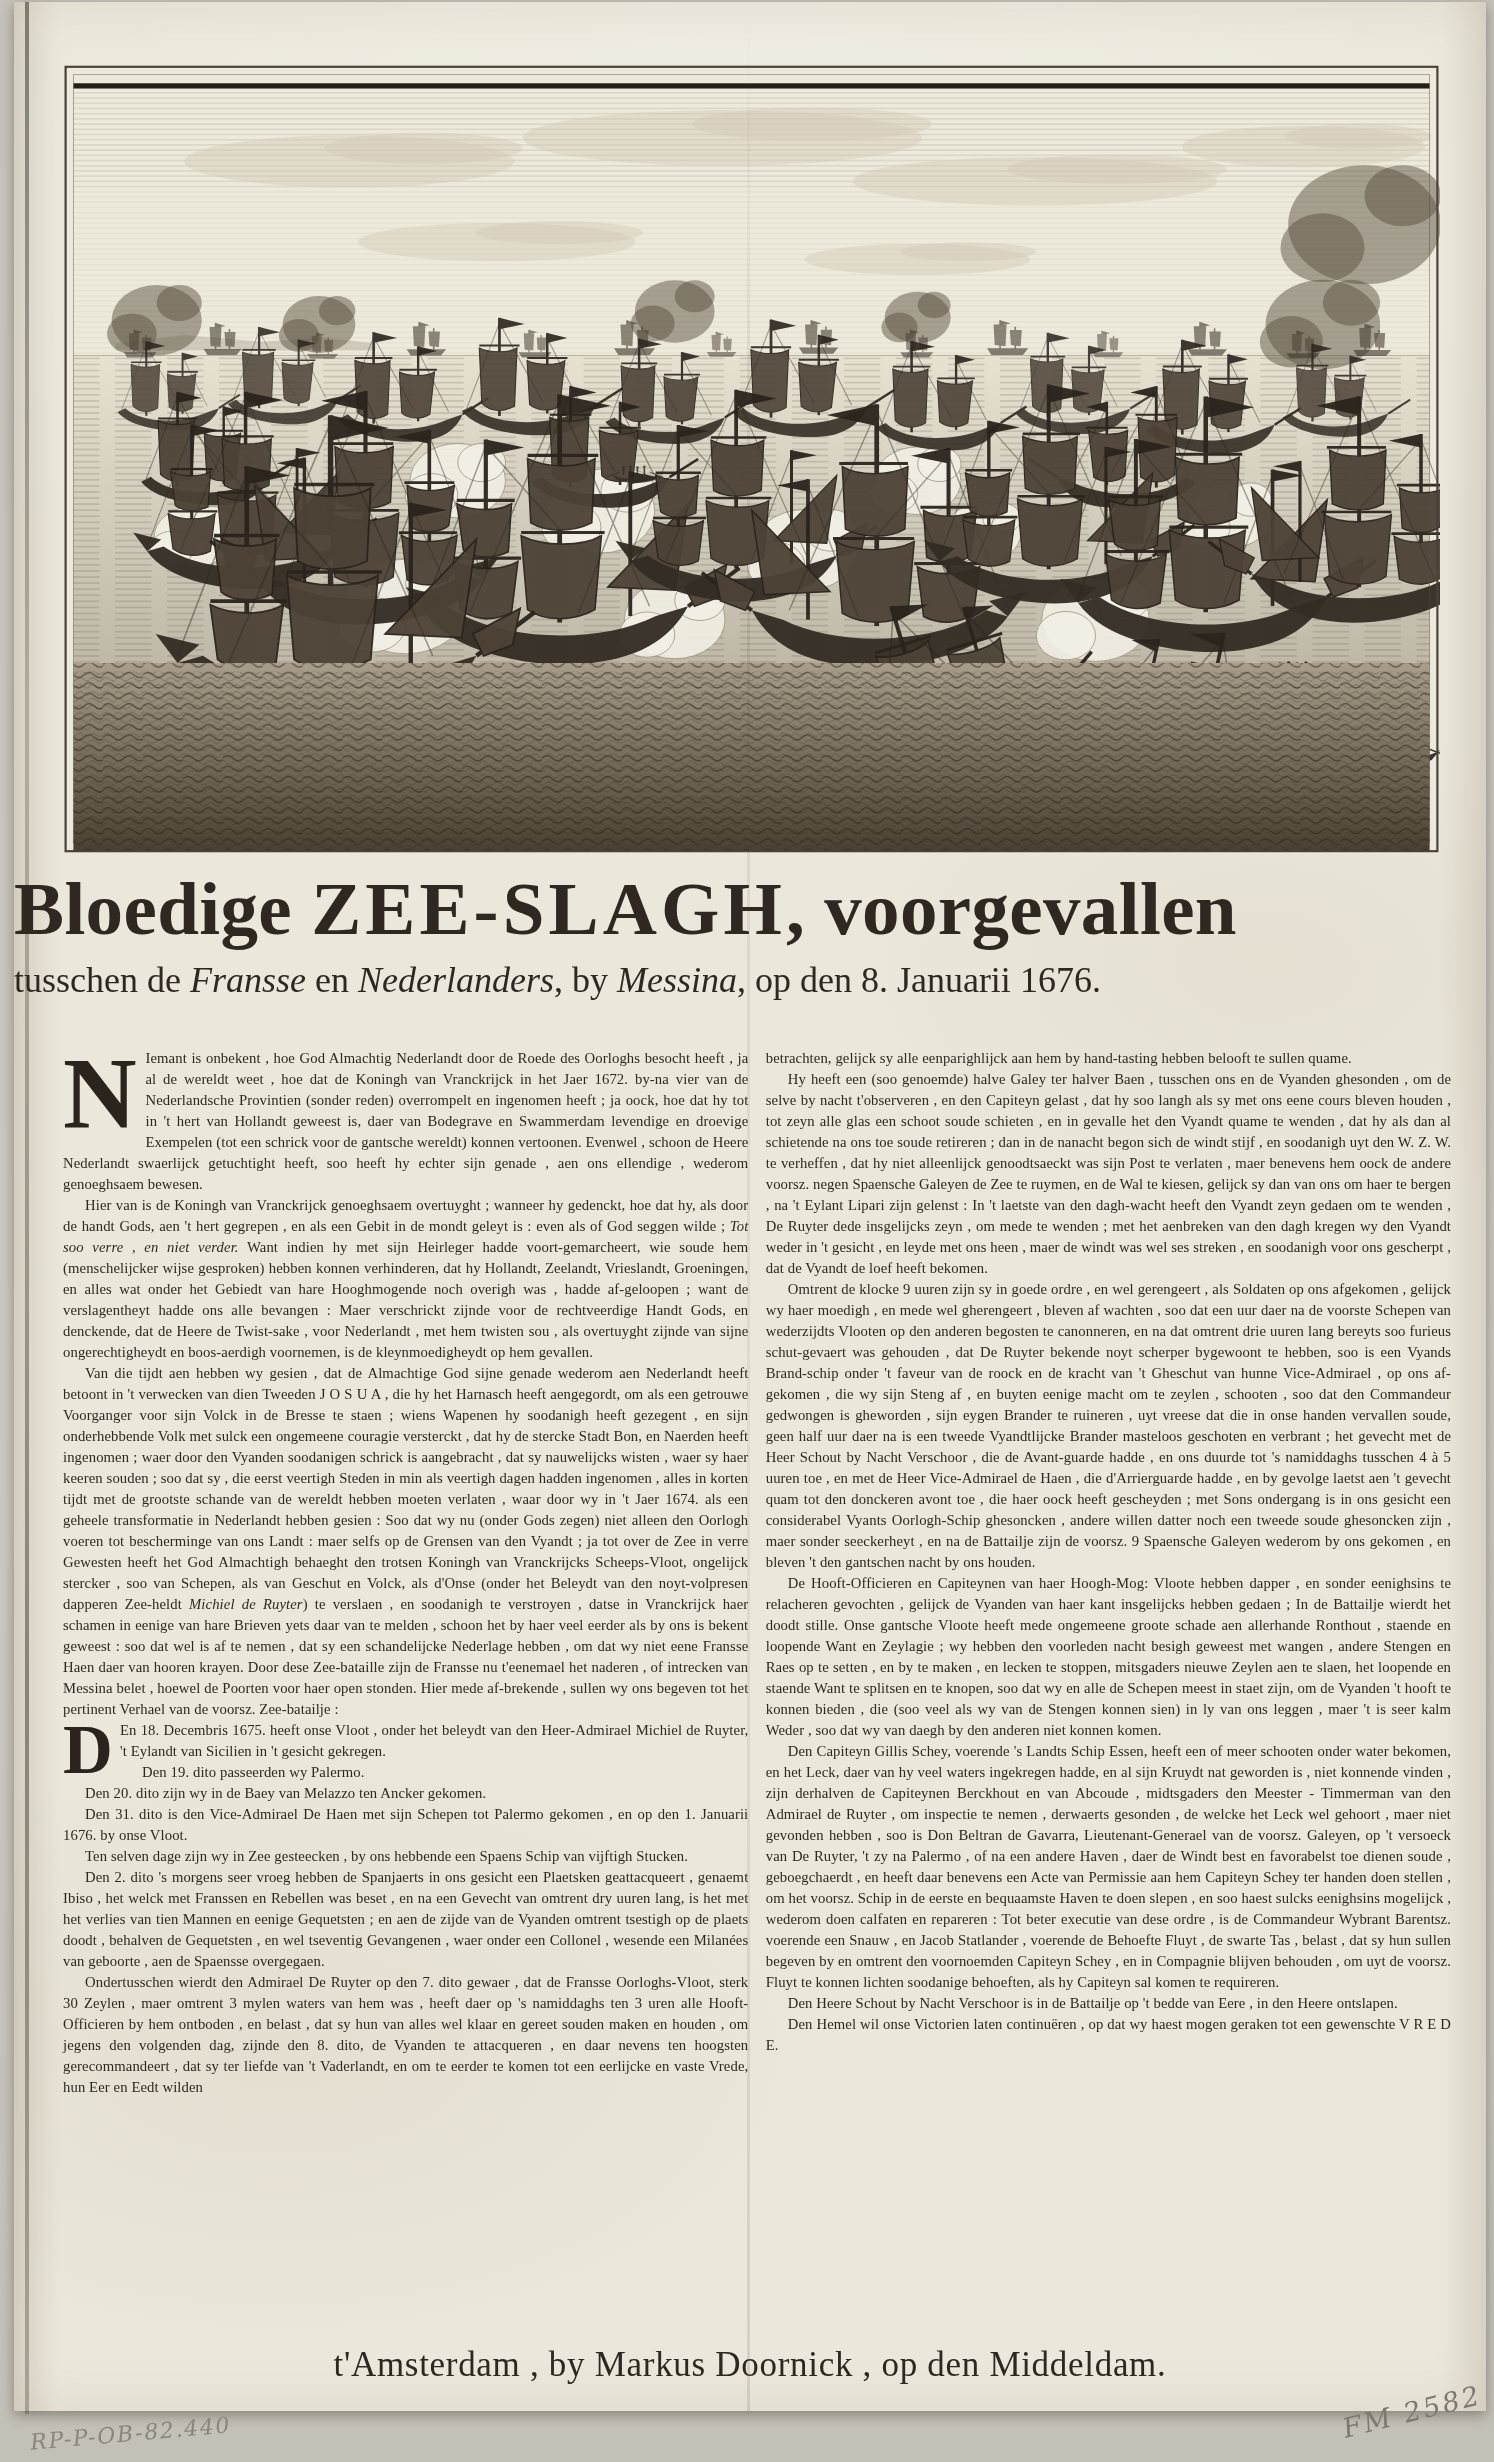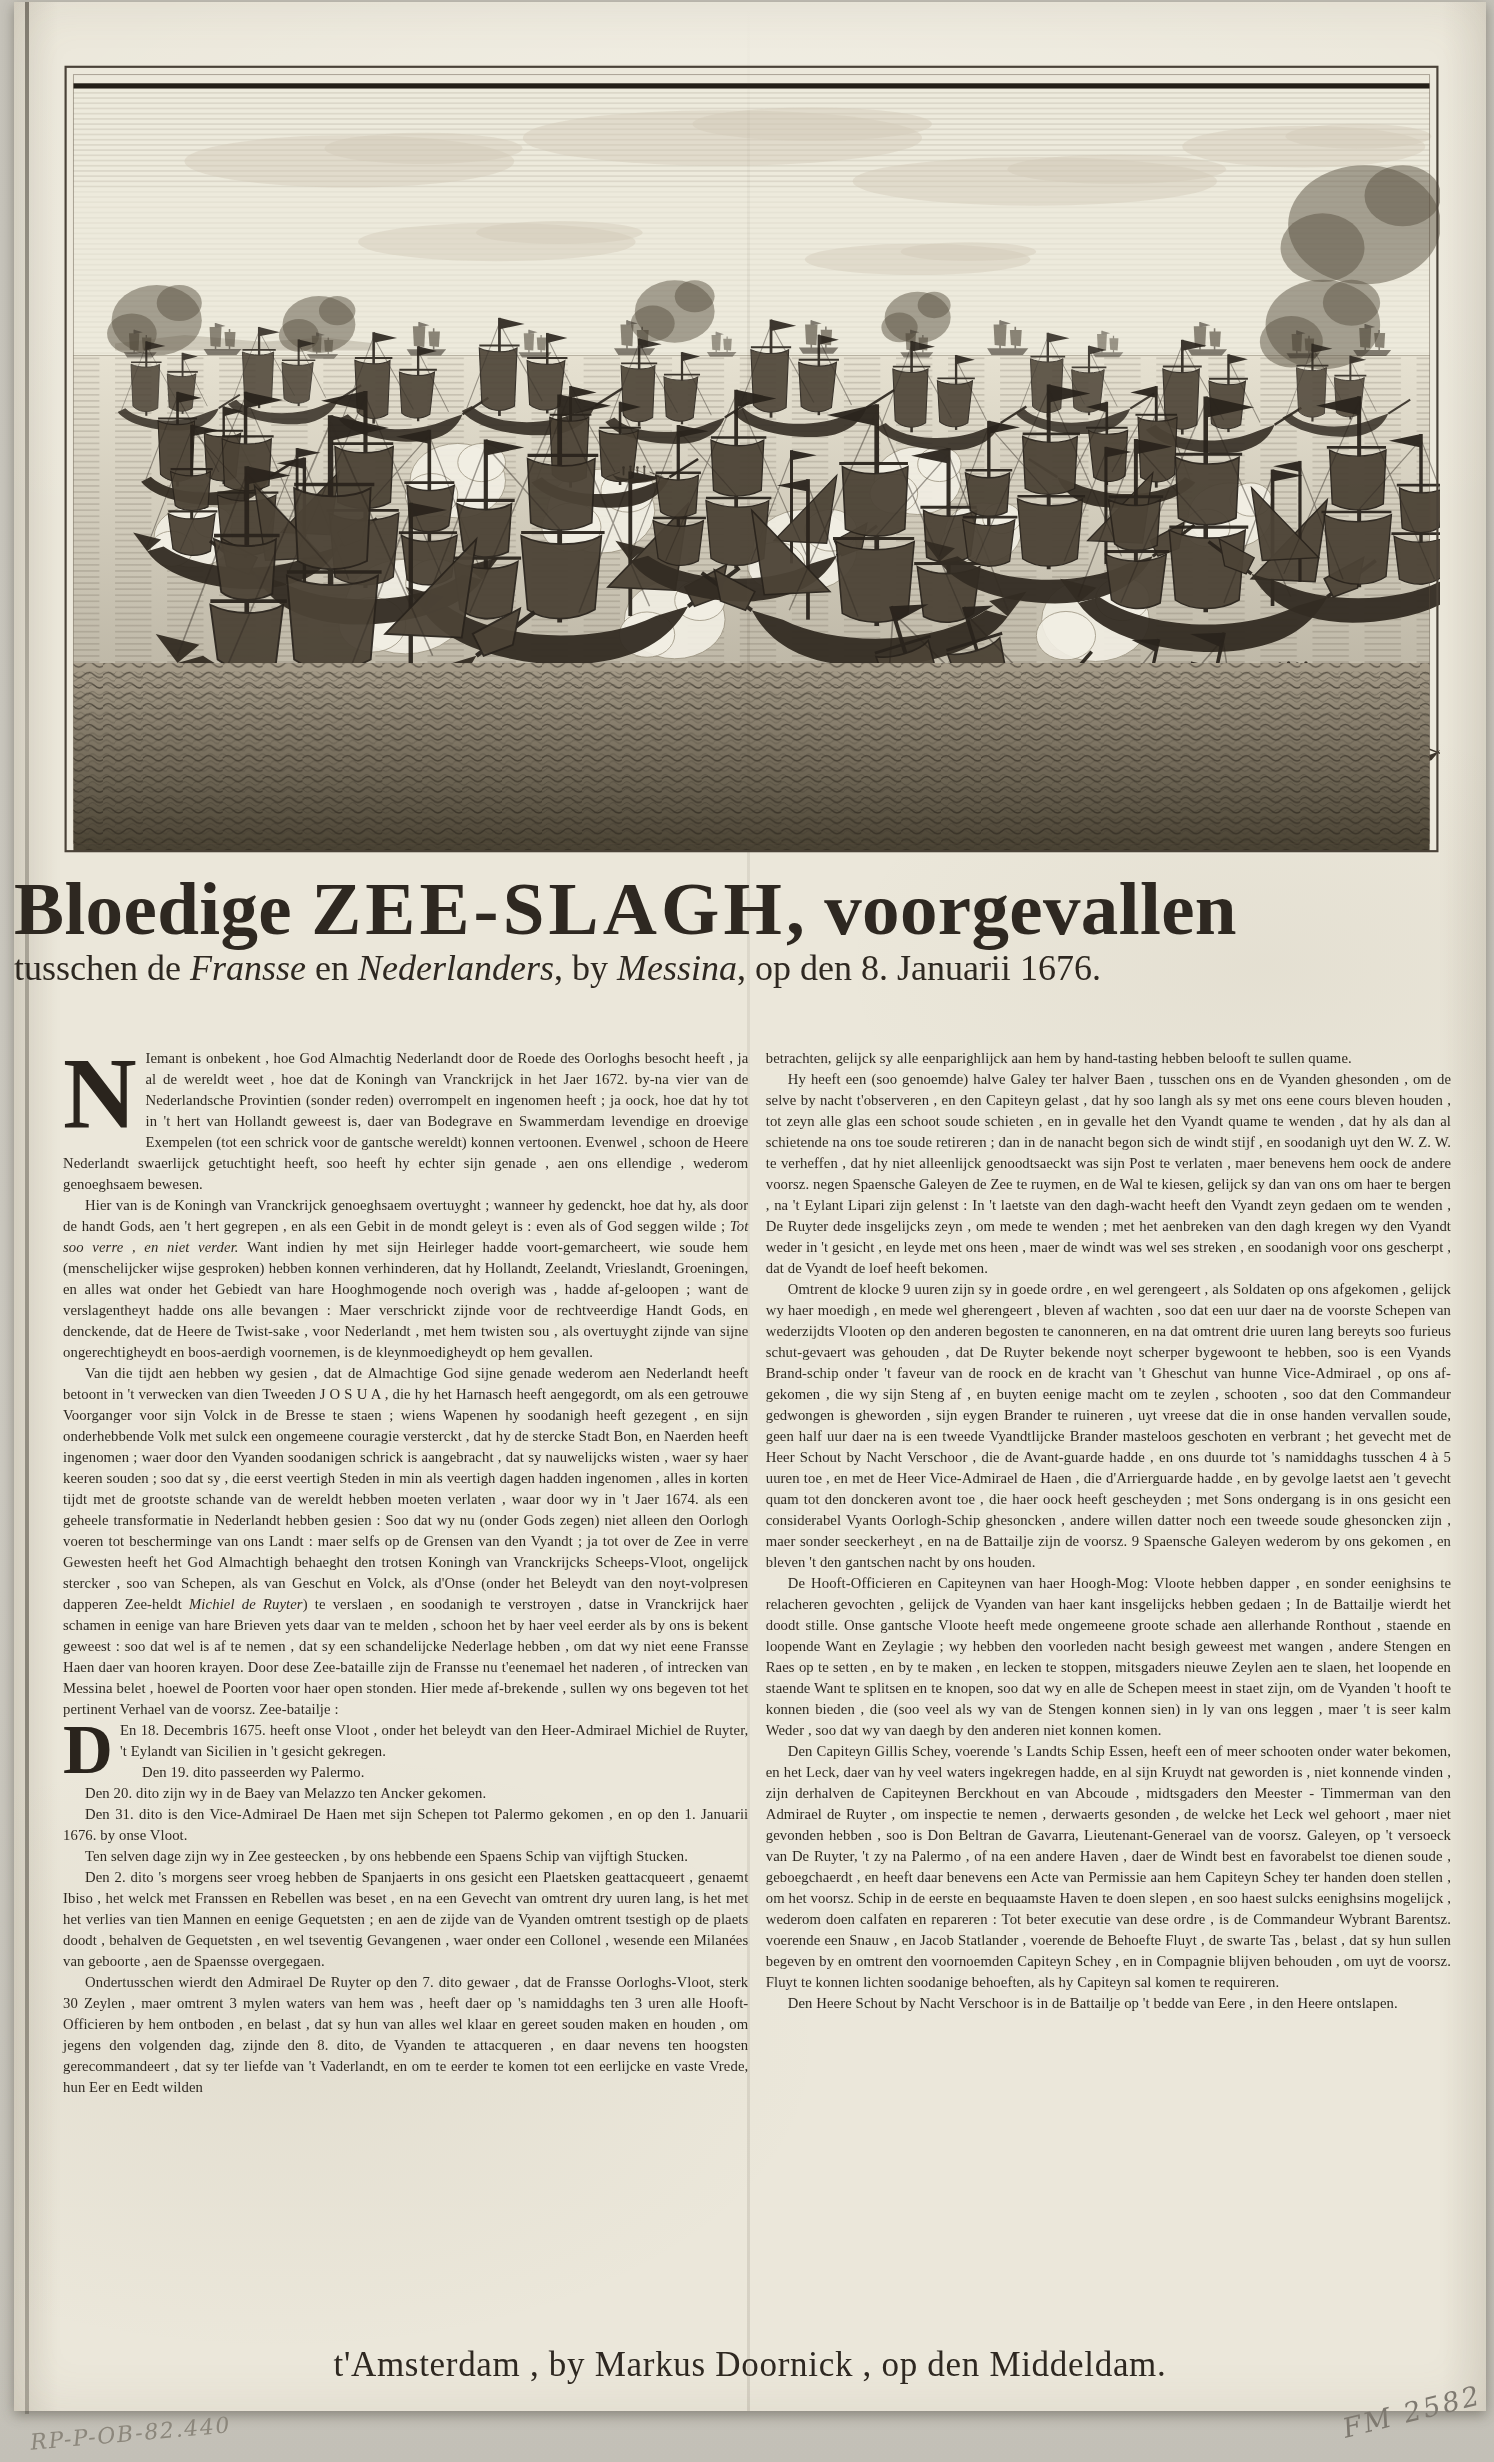--- a/index.html
+++ b/index.html
@@ -19,21 +19,21 @@
     box-shadow:0 3.5px 12px rgba(60,55,45,.45), inset 0 0 52px rgba(120,110,90,.12);
   }
   .paper-edge-left{position:absolute;left:11.3px;top:0;width:3.5px;height:2412px;
     background:linear-gradient(180deg,rgba(55,50,40,.55),rgba(55,50,40,.25) 30%,rgba(55,50,40,.5) 70%,rgba(55,50,40,.3));}
   .fold-line{position:absolute;left:733px;top:0;width:2.6px;height:100%;
     background:linear-gradient(180deg,rgba(80,70,55,.0),rgba(80,70,55,.12) 20%,rgba(80,70,55,.07) 60%,rgba(80,70,55,.14));}
   .etching-wrap{position:absolute;left:49px;top:62px;width:1377px;height:790px;}
   .title-block{position:absolute;left:0;top:869px;width:100%;text-align:left;line-height:1;}
   .title-line{font-size:75px;font-weight:700;letter-spacing:.005em;white-space:nowrap;}
   .title-caps{letter-spacing:.055em;}
-  .subtitle-line{margin-top:4px;font-size:36px;white-space:nowrap;}
+  .subtitle-line{margin-top:16px;font-size:36px;white-space:nowrap;}
   .subtitle-line .it{font-style:italic;}
   .columns{position:absolute;left:49px;top:1046px;width:1388px;display:flex;gap:17.4px;}
   .col{flex:1;text-align:justify;font-size:14.7px;line-height:21px;letter-spacing:0.1px;}
   .col p{margin:0;}
   .col p.indent{text-indent:1.5em;}
   .dropcap{float:left;font-size:102px;line-height:.8;padding:5.2px 8.7px 1.7px 0;font-weight:700;color:#2a241d;}
   .dropcap.small{font-size:69px;line-height:.78;padding:4.3px 7px 0 0;}
   .imprint{position:absolute;left:0;top:2343px;width:100%;text-align:center;
     font-size:35px;letter-spacing:.02em;white-space:nowrap;}
   .pencil{position:absolute;color:#8b867b;font-style:italic;
@@ -278,20 +278,21 @@
         <p class="indent"><span>Den 2. dito 's morgens seer vroeg hebben de Spanjaerts in ons gesicht een Plaetsken geattacqueert , genaemt Ibiso , het welck met Franssen en Rebellen was beset , en na een Gevecht van omtrent dry uuren lang, is het met het verlies van tien Mannen en eenige Gequetsten ; en aen de zijde van de Vyanden omtrent tsestigh op de plaets doodt , behalven de Gequetsten , en wel tseventig Gevangenen , waer onder een Collonel , wesende een Milanées van geboorte , aen de Spaensse overgegaen.</span></p>
         <p class="indent"><span>Ondertusschen wierdt den Admirael De Ruyter op den 7. dito gewaer , dat de Fransse Oorloghs-Vloot, sterk 30 Zeylen , maer omtrent 3 mylen waters van hem was , heeft daer op 's namiddaghs ten 3 uren alle Hooft-Officieren by hem ontboden , en belast , dat sy hun van alles wel klaar en gereet souden maken en houden , om jegens den volgenden dag, zijnde den 8. dito, de Vyanden te attacqueren , en daar nevens ten hoogsten gerecommandeert , dat sy ter liefde van 't Vaderlandt, en om te eerder te komen tot een eerlijcke en vaste Vrede, hun Eer en Eedt wilden</span></p>
       </div>
     <div class="col" id="col-right">
         <p><span>betrachten, gelijck sy alle eenparighlijck aan hem by hand-tasting hebben belooft te sullen quame.</span></p>
         <p class="indent"><span>Hy heeft een (soo genoemde) halve Galey ter halver Baen , tusschen ons en de Vyanden ghesonden , om de selve by nacht t'observeren , en den Capiteyn gelast , dat hy soo langh als sy met ons eene cours bleven houden , tot zeyn alle glas een schoot soude schieten , en in gevalle het den Vyandt quame te wenden , dat hy als dan al schietende na ons toe soude retireren ; dan in de nanacht begon sich de windt stijf , en soodanigh uyt den W. Z. W. te verheffen , dat hy niet alleenlijck genoodtsaeckt was sijn Post te verlaten , maer benevens hem oock de andere voorsz. negen Spaensche Galeyen de Zee te ruymen, en de Wal te kiesen, gelijck sy dan van ons om haer te bergen , na 't Eylant Lipari zijn gelenst : In 't laetste van den dagh-wacht heeft den Vyandt zeyn gedaen om te wenden , De Ruyter dede insgelijcks zeyn , om mede te wenden ; met het aenbreken van den dagh kregen wy den Vyandt weder in 't gesicht , en leyde met ons heen , maer de windt was wel ses streken , en soodanigh voor ons gescherpt , dat de Vyandt de loef heeft bekomen.</span></p>
         <p class="indent"><span>Omtrent de klocke 9 uuren zijn sy in goede ordre , en wel gerengeert , als Soldaten op ons afgekomen , gelijck wy haer moedigh , en mede wel gherengeert , bleven af wachten , soo dat een uur daer na de voorste Schepen van wederzijdts Vlooten op den anderen begosten te canonneren, en na dat omtrent drie uuren lang bereyts soo furieus schut-gevaert was gehouden , dat De Ruyter bekende noyt scherper bygewoont te hebben, soo is een Vyands Brand-schip onder 't faveur van de roock en de kracht van 't Gheschut van hunne Vice-Admirael , op ons af-gekomen , die wy sijn Steng af , en buyten eenige macht om te zeylen , schooten , soo dat den Commandeur gedwongen is gheworden , sijn eygen Brander te ruineren , uyt vreese dat die in onse handen vervallen soude, geen half uur daer na is een tweede Vyandtlijcke Brander masteloos geschoten en verbrant ; het gevecht met de Heer Schout by Nacht Verschoor , die de Avant-guarde hadde , en ons duurde tot 's namiddaghs tusschen 4 à 5 uuren toe , en met de Heer Vice-Admirael de Haen , die d'Arrierguarde hadde , en by gevolge laetst aen 't gevecht quam tot den donckeren avont toe , die haer oock heeft gescheyden ; met Sons ondergang is in ons gesicht een considerabel Vyants Oorlogh-Schip ghesoncken , andere willen datter noch een tweede soude ghesoncken zijn , maer sonder seeckerheyt , en na de Battailje zijn de voorsz. 9 Spaensche Galeyen wederom by ons gekomen , en bleven 't den gantschen nacht by ons houden.</span></p>
         <p class="indent"><span>De Hooft-Officieren en Capiteynen van haer Hoogh-Mog: Vloote hebben dapper , en sonder eenighsins te relacheren gevochten , gelijck de Vyanden van haer kant insgelijcks hebben gedaen ; In de Battailje wierdt het doodt stille. Onse gantsche Vloote heeft mede ongemeene groote schade aen allerhande Ronthout , staende en loopende Want en Zeylagie ; wy hebben den voorleden nacht besigh geweest met wangen , andere Stengen en Raes op te setten , en by te maken , en lecken te stoppen, mitsgaders nieuwe Zeylen aen te slaen, het loopende en staende Want te splitsen en te knopen, soo dat wy en alle de Schepen meest in staet zijn, om de Vyanden 't hooft te konnen bieden , die (soo veel als wy van de Stengen konnen sien) in ly van ons leggen , maer 't is seer kalm Weder , soo dat wy van daegh by den anderen niet konnen komen.</span></p>
         <p class="indent"><span>Den Capiteyn Gillis Schey, voerende 's Landts Schip Essen, heeft een of meer schooten onder water bekomen, en het Leck, daer van hy veel waters ingekregen hadde, en al sijn Kruydt nat geworden is , niet konnende vinden , zijn derhalven de Capiteynen Berckhout en van Abcoude , midtsgaders den Meester - Timmerman van den Admirael de Ruyter , om inspectie te nemen , derwaerts gesonden , de welcke het Leck wel gehoort , maer niet gevonden hebben , soo is Don Beltran de Gavarra, Lieutenant-Generael van de voorsz. Galeyen, op 't versoeck van De Ruyter, 't zy na Palermo , of na een andere Haven , daer de Windt best en favorabelst toe dienen soude , geboegchaerdt , en heeft daar benevens een Acte van Permissie aan hem Capiteyn Schey ter handen doen stellen , om het voorsz. Schip in de eerste en bequaamste Haven te doen slepen , en soo haest sulcks eenighsins mogelijck , wederom doen calfaten en repareren : Tot beter executie van dese ordre , is de Commandeur Wybrant Barentsz. voerende een Snauw , en Jacob Statlander , voerende de Behoefte Fluyt , de swarte Tas , belast , dat sy hun sullen begeven by en omtrent den voornoemden Capiteyn Schey , en in Compagnie blijven behouden , om uyt de voorsz. Fluyt te konnen lichten soodanige behoeften, als hy Capiteyn sal komen te requireren.</span></p>
         <p class="indent"><span>Den Heere Schout by Nacht Verschoor is in de Battailje op 't bedde van Eere , in den Heere ontslapen.</span></p>
+        <p class="indent"><span>Den Hemel wil onse Victorien laten continuëren , op dat wy haest mogen geraken tot een gewenschte V R E D E.</span></p>
       </div>
   </div>
 
   <div class="imprint">t'Amsterdam , by Markus Doornick , op den Middeldam.</div>
 
   <div class="fold-line"></div>
 </div>
 
 <div class="pencil left-note">RP-P-OB-82.440</div>
 <div class="pencil right-note">FM 2582</div>

